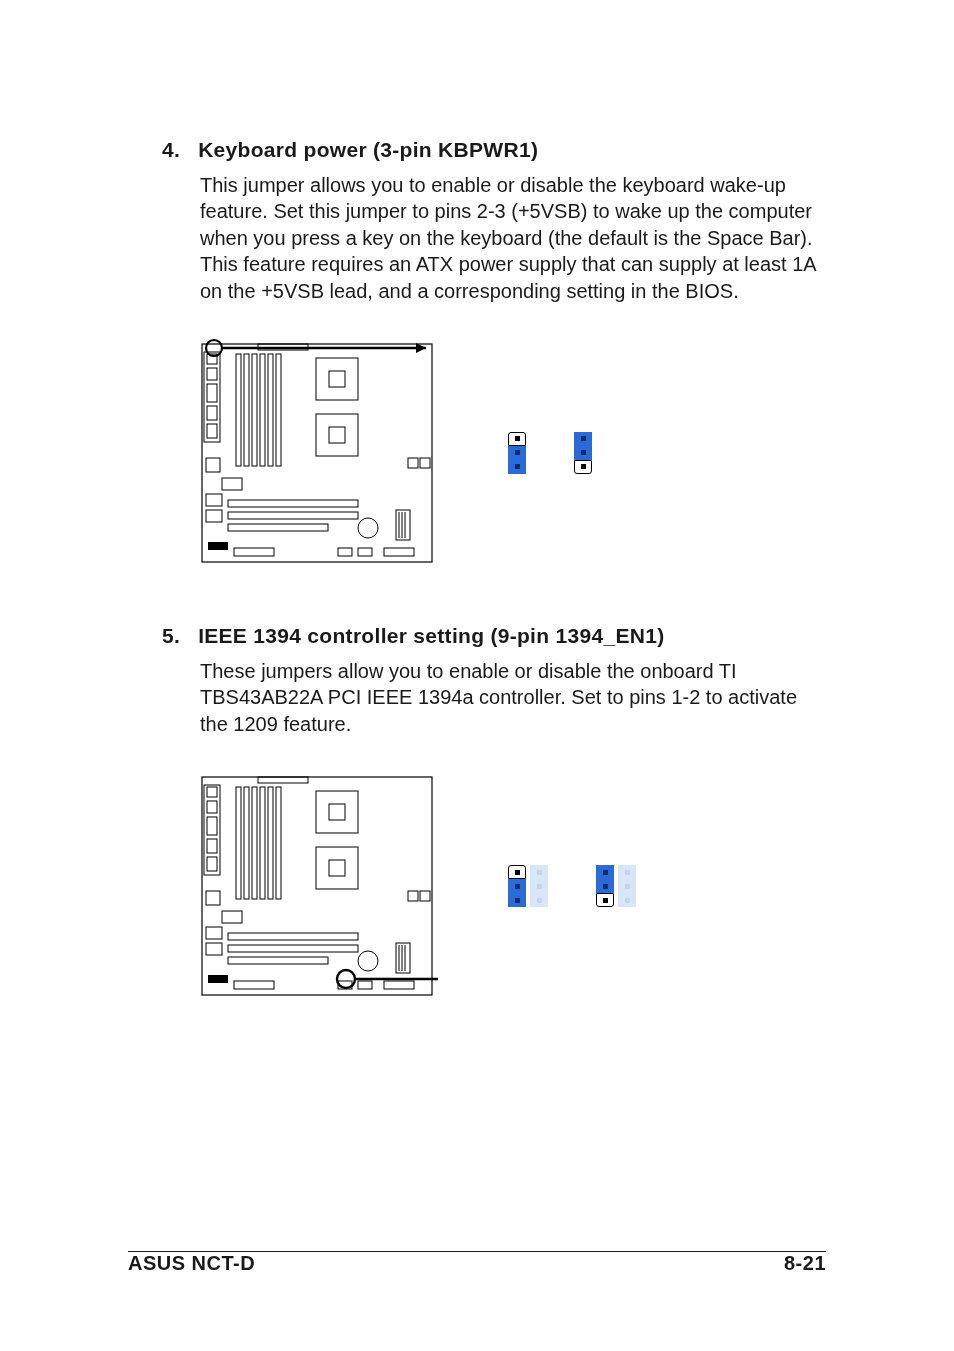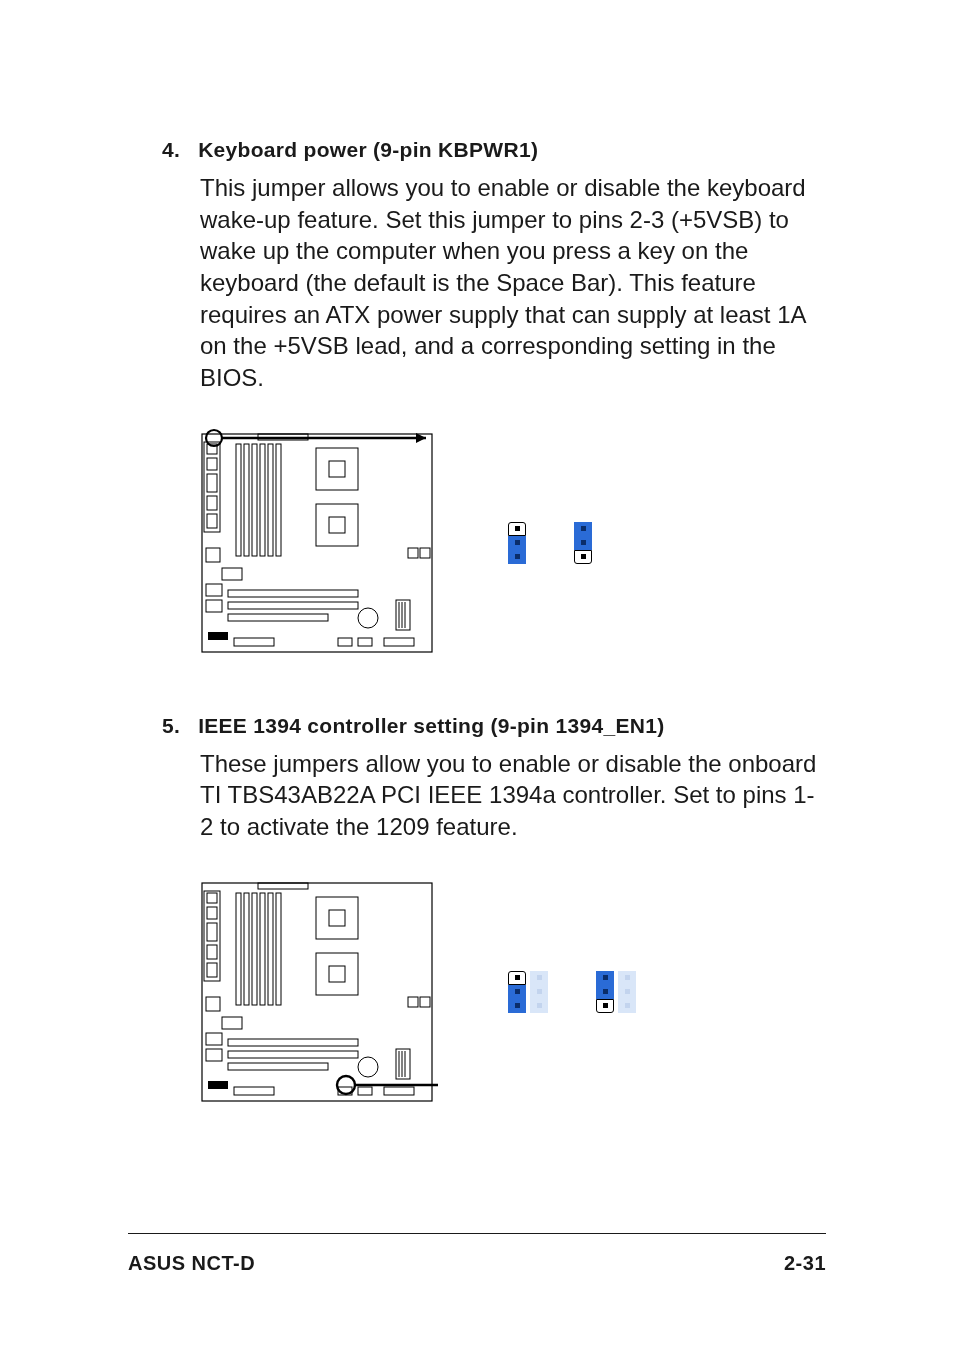--- a/index.html
+++ b/index.html
@@ -2,46 +2,46 @@
 <html><head>
 <meta charset="utf-8">
 <style>
   * { box-sizing: border-box; margin: 0; padding: 0; }
   html, body { width: 954px; height: 1351px; background: #ffffff; font-family: Arial, Helvetica, sans-serif; color: #1a1a1a; }
   .page { position: relative; width: 954px; height: 1351px; padding: 138px 128px 0 162px; }
   .section { margin-bottom: 56px; }
   .sec-head { display: flex; gap: 18px; margin-bottom: 10px; }
   .sec-num { font-weight: 700; font-size: 21px; letter-spacing: 0.3px; }
   .sec-title { font-weight: 700; font-size: 21px; letter-spacing: 0.3px; }
-  .sec-body { font-size: 24px; line-height: 1.32; margin-left: 38px; }
+  .sec-body { font-size: 20px; line-height: 1.32; margin-left: 38px; }
   .diagram-row { display: flex; align-items: center; gap: 70px; margin: 34px 0 0 36px; }
   .mobo { width: 240px; height: 230px; }
   .mobo svg { width: 100%; height: 100%; }
   .jumpers { display: flex; gap: 46px; align-items: center; }
   .jumper-block { width: 20px; display: flex; flex-direction: column; gap: 0; }
   .pin { width: 18px; height: 14px; display: flex; align-items: center; justify-content: center; }
   .pin .dot { width: 5px; height: 5px; background: #000; }
   .pin.blue { background: #2a6bd6; }
   .pin.blue .dot { background: #0a2d6a; }
   .pin.open { border: 1.2px solid #000; border-radius: 3px 3px 0 0; background: #fff; }
   .pin.open.bot { border-radius: 0 0 3px 3px; }
   .pin.ghost { background: #d9e6f8; }
   .pin.ghost .dot { background: #c3d4ee; }
   .jumper-pair { display: flex; gap: 2px; }
-  .footer { position: absolute; bottom: 76px; left: 128px; right: 128px; border-top: 1.1px solid #1a1a1a; padding-top: 18px; display: flex; justify-content: space-between; font-size: 20px; font-weight: 700; letter-spacing: 0.5px; }
+  .footer { position: absolute; bottom: 76px; left: 128px; right: 128px; border-top: 1.1px solid #1a1a1a; padding-top: 0; display: flex; justify-content: space-between; font-size: 20px; font-weight: 700; letter-spacing: 0.5px; }
 </style>
 </head>
 <body>
 
 <div class="page">
 
   <div class="section">
     <div class="sec-head">
       <span class="sec-num">4.</span>
-      <span class="sec-title">Keyboard power (9-pin KBPWR1)</span>
+      <span class="sec-title">Keyboard power (3-pin KBPWR1)</span>
     </div>
     <p class="sec-body">This jumper allows you to enable or disable the keyboard wake-up feature. Set this jumper to pins 2-3 (+5VSB) to wake up the computer when you press a key on the keyboard (the default is the Space Bar). This feature requires an ATX power supply that can supply at least 1A on the +5VSB lead, and a corresponding setting in the BIOS.</p>
 
     <div class="diagram-row">
       <div class="mobo">
         <svg viewBox="0 0 240 230">
           <rect x="4" y="6" width="230" height="218" fill="none" stroke="#000" stroke-width="1.2"></rect>
 
           <rect x="6" y="14" width="16" height="90" fill="none" stroke="#000"></rect>
           <rect x="9" y="16" width="10" height="10" fill="none" stroke="#000"></rect>
@@ -231,15 +231,15 @@
                 <span class="dot"></span>
               </div>
           </div>
         </div>
       </div>
     </div>
   </div>
 
   <div class="footer">
     <span>ASUS NCT-D</span>
-    <span>2-31</span>
+    <span>8-21</span>
   </div>
 </div>
 
 </body></html>

